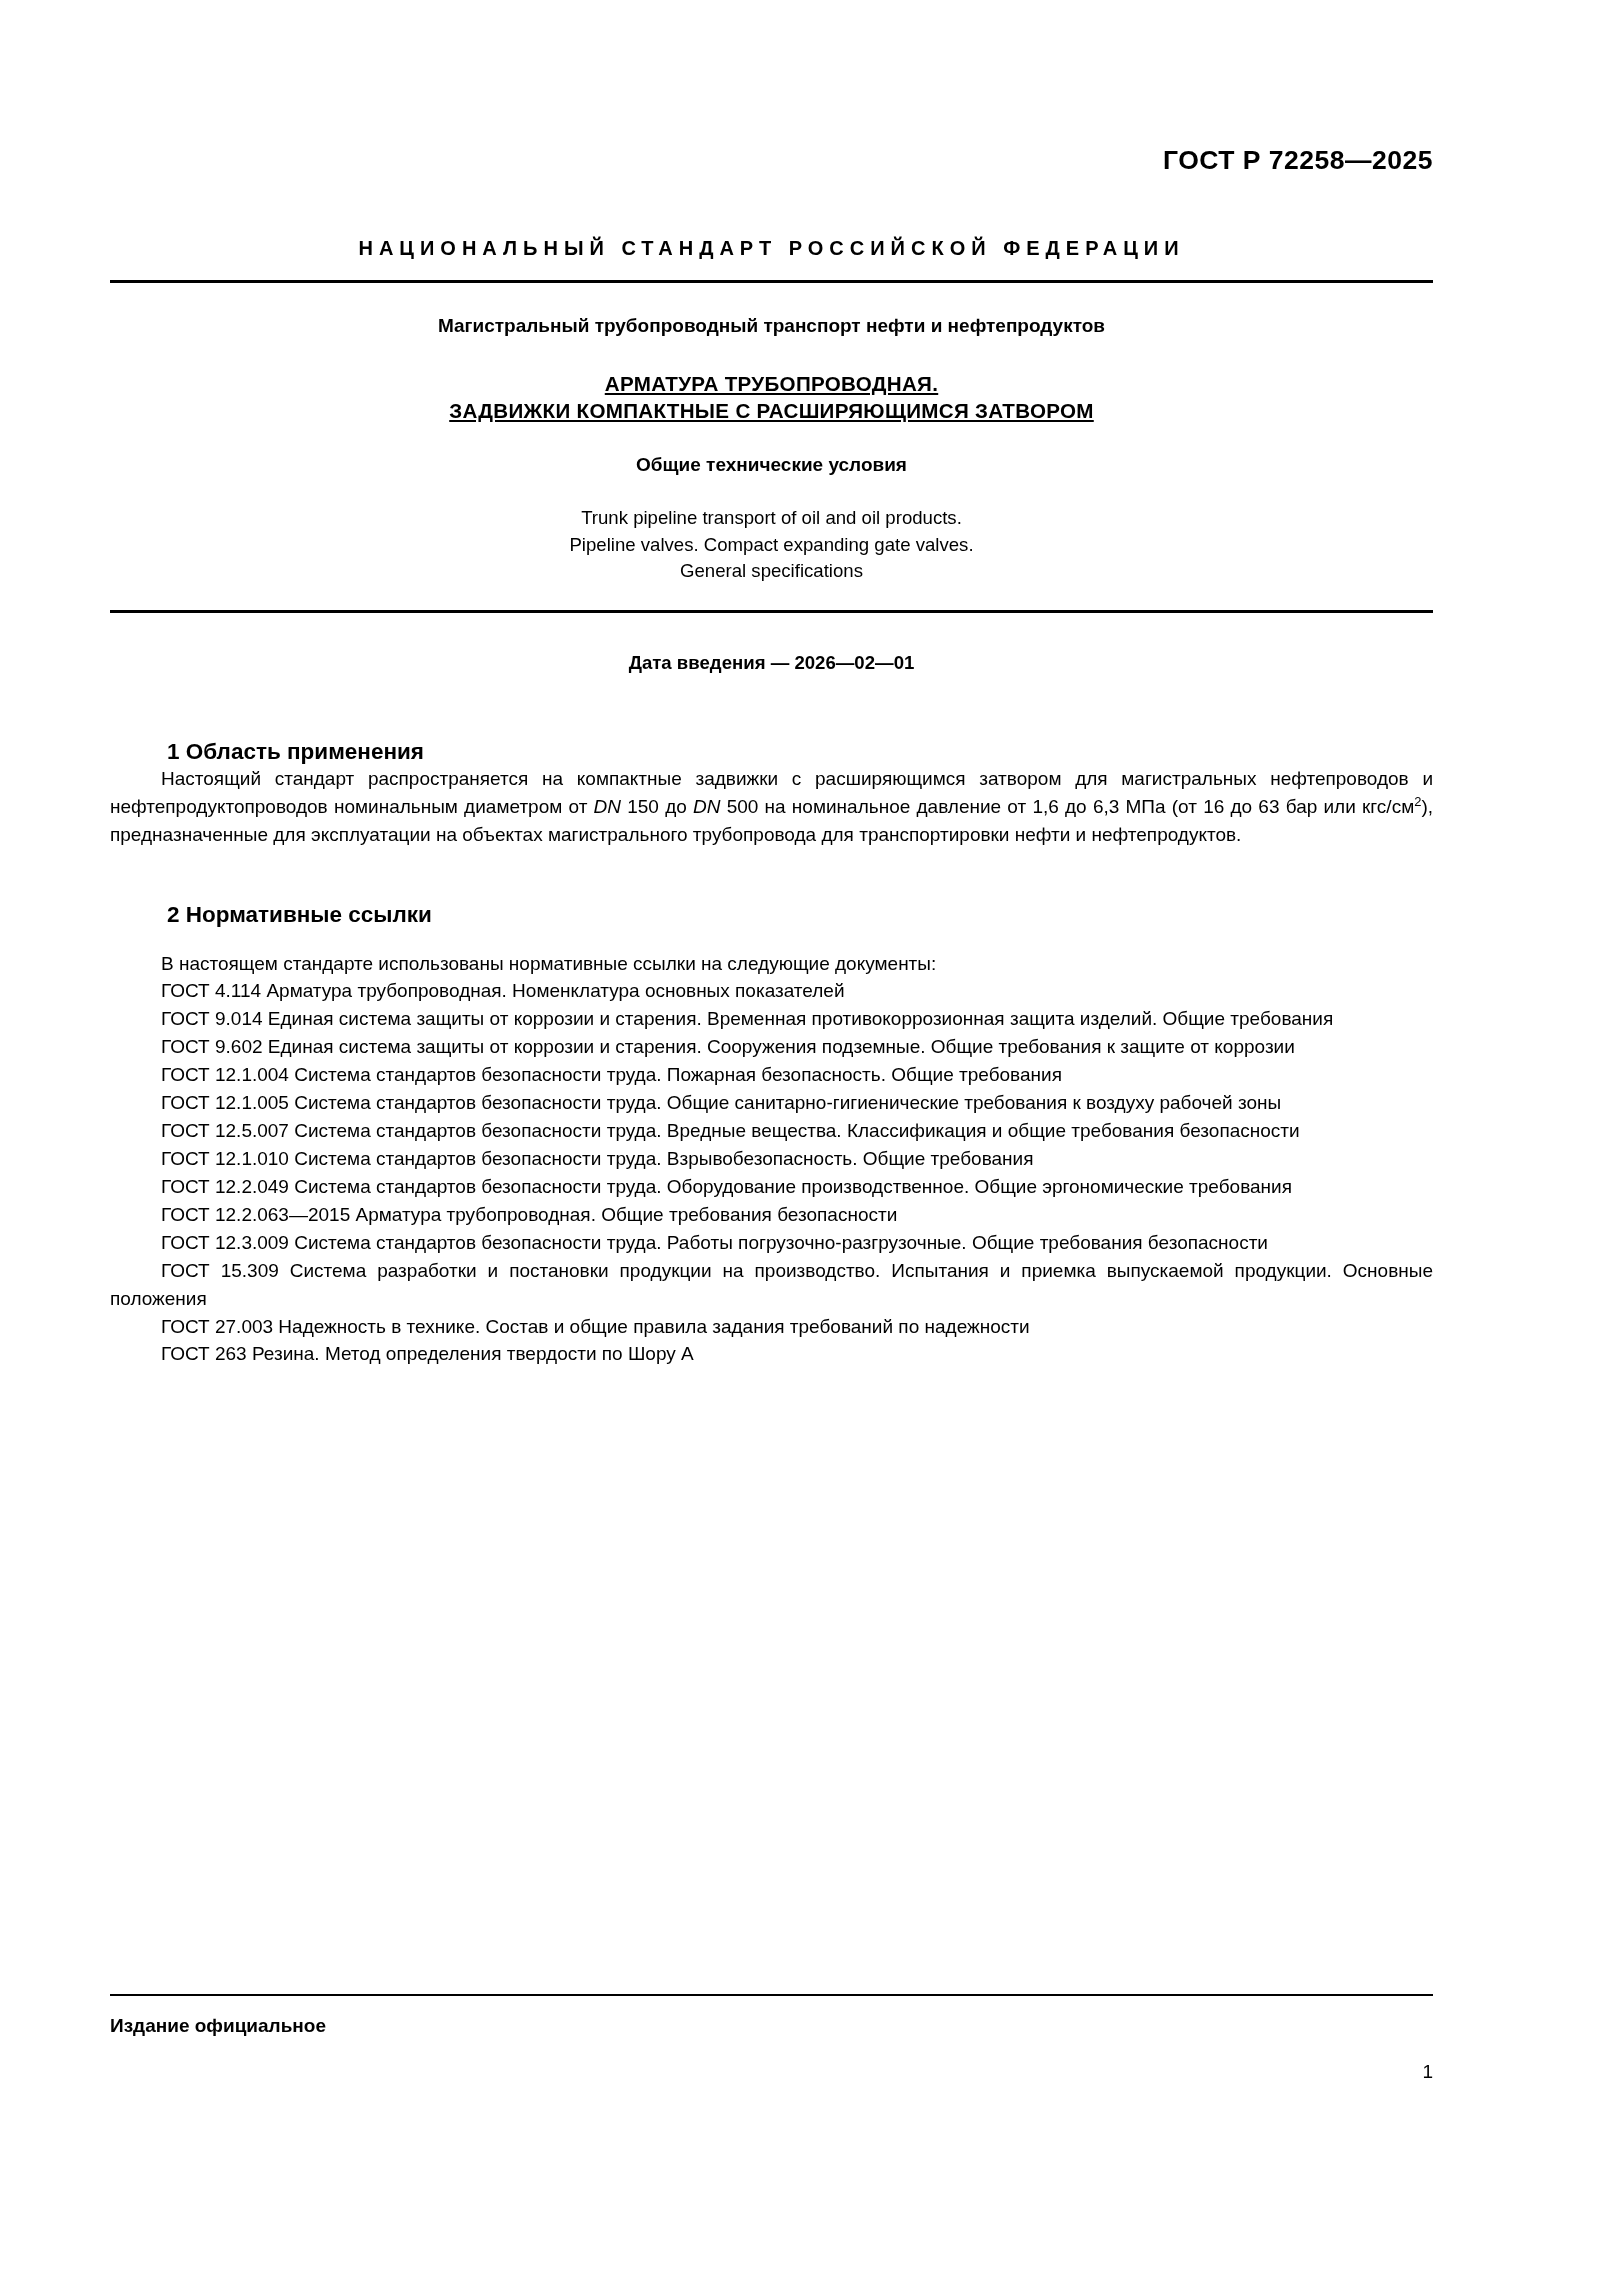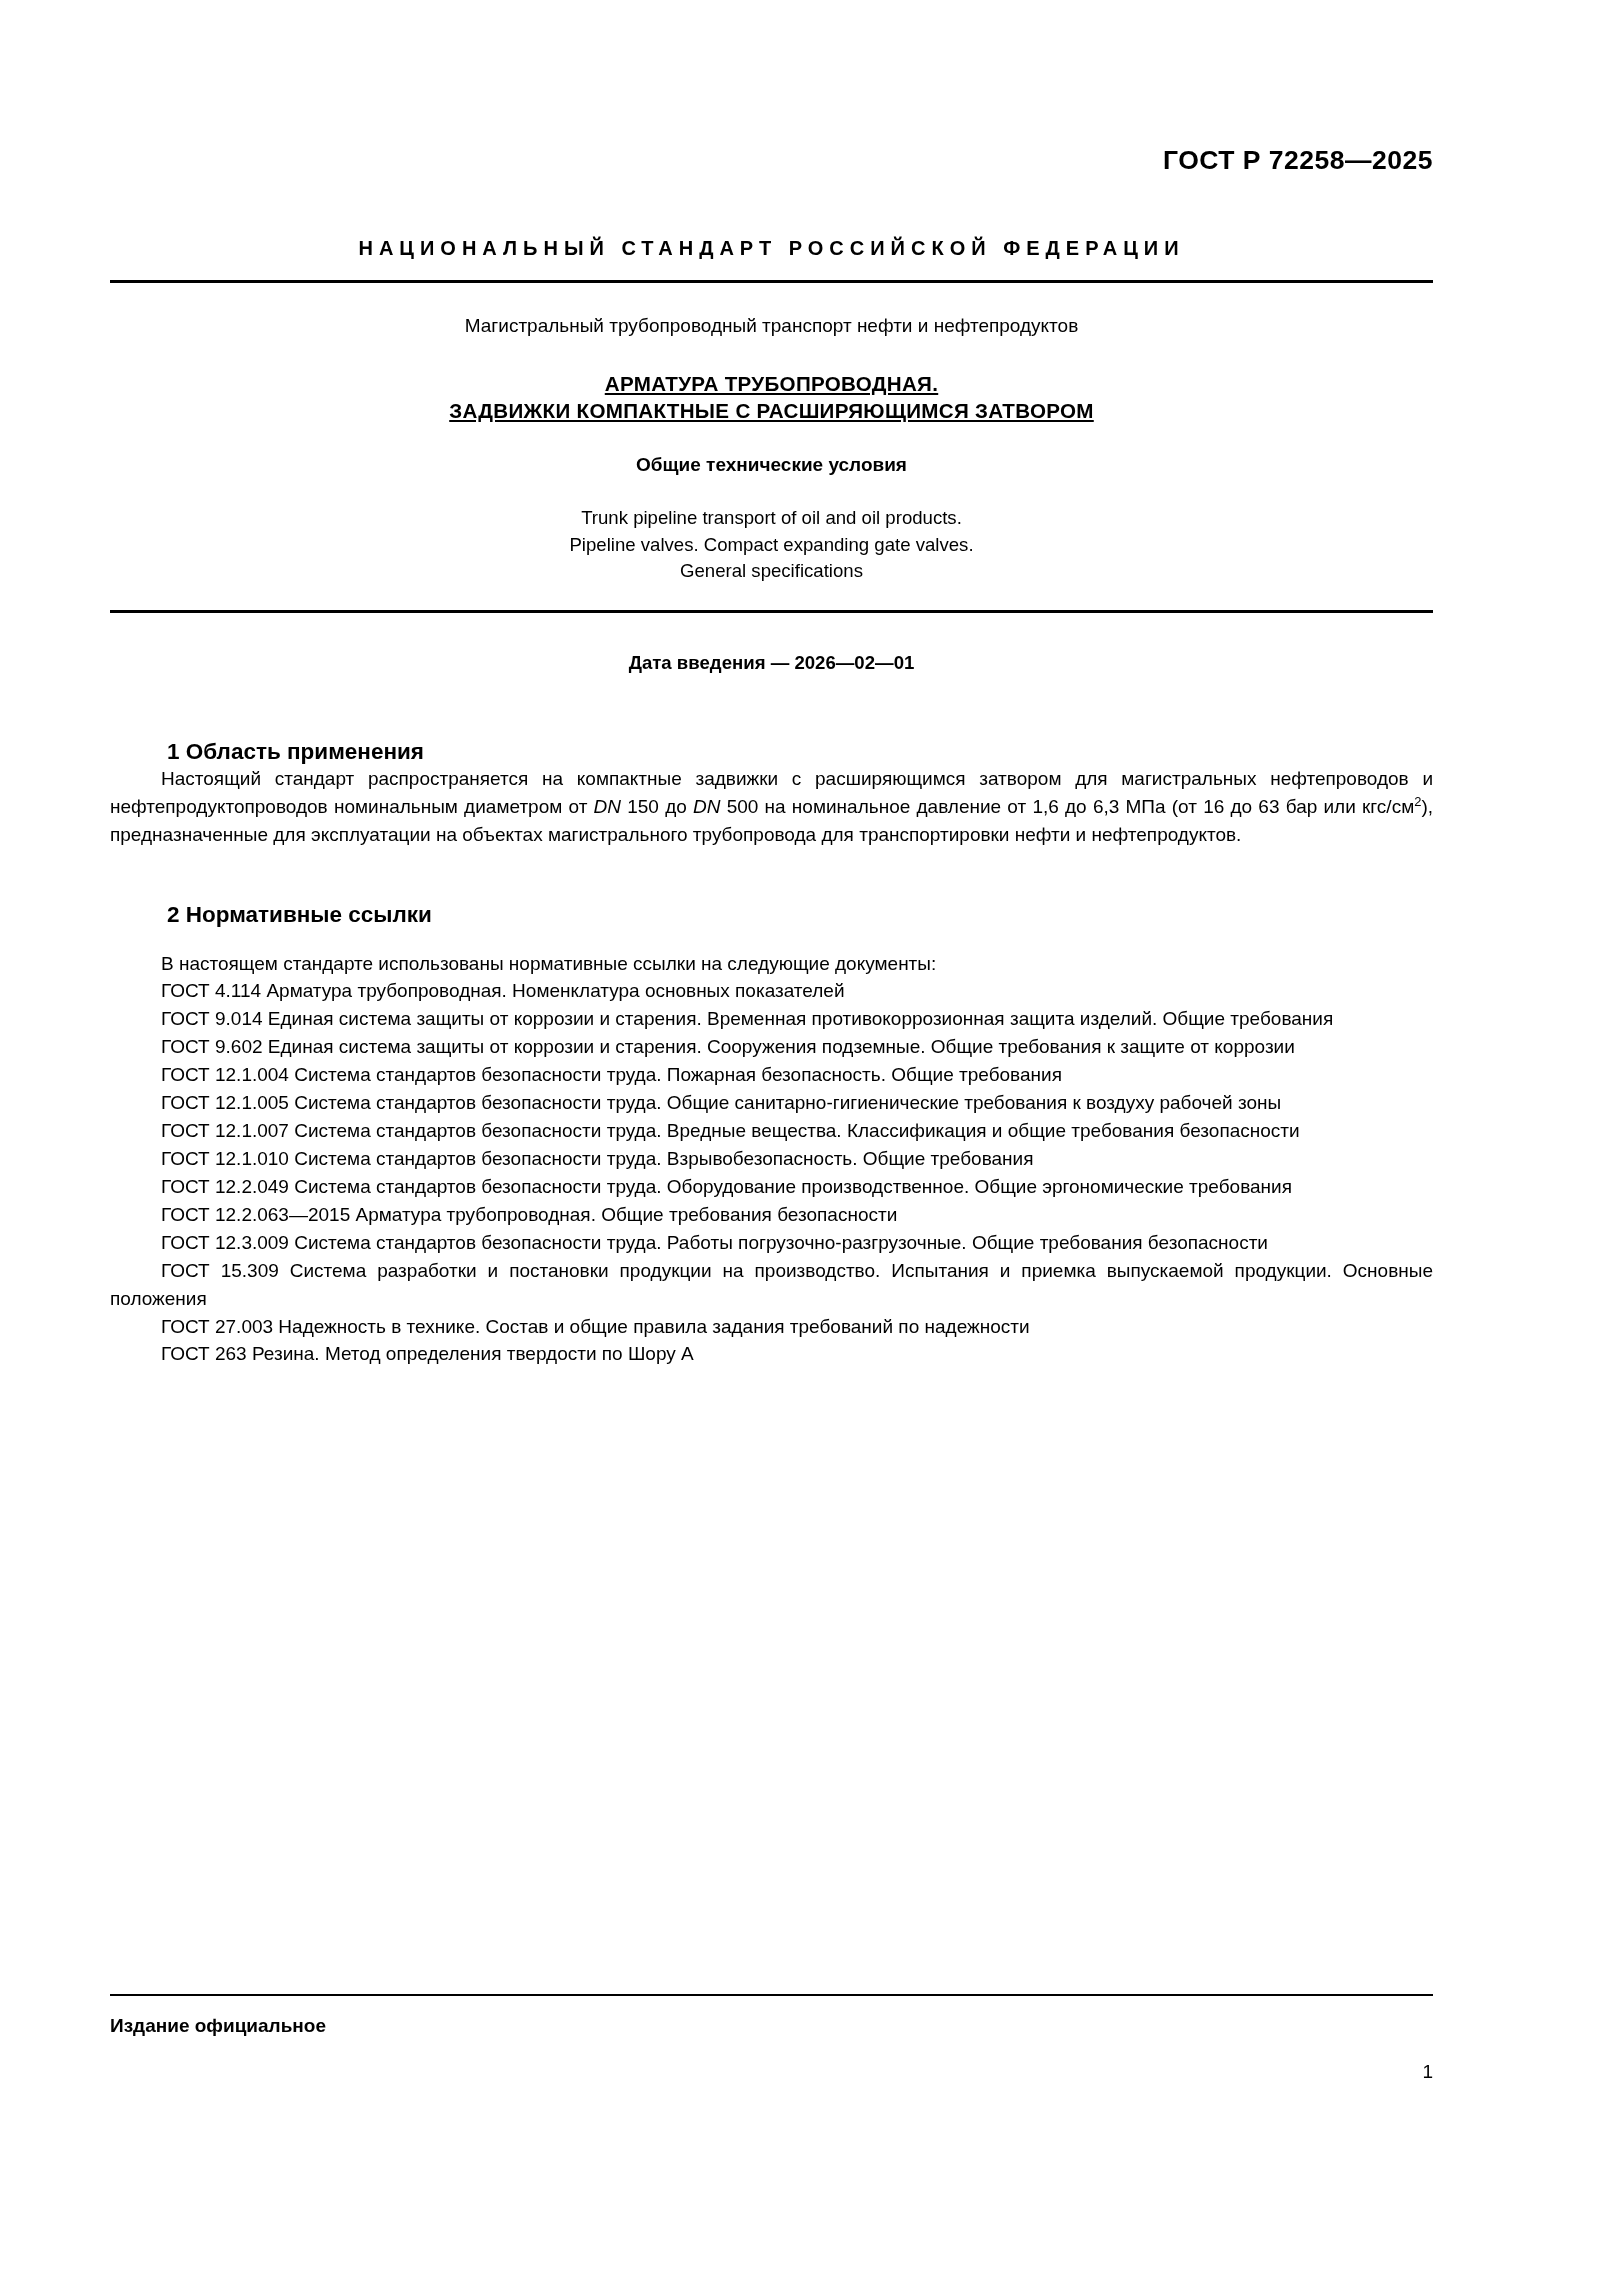--- a/index.html
+++ b/index.html
@@ -48,21 +48,21 @@
     margin-top: 19.6px;
   }
   .rule-thick-2 {
     border-top: 3.9px solid #000;
     margin-top: 25.5px;
   }
   .subject-line {
     margin-top: 32px;
     text-align: center;
     font-size: 19px;
-    font-weight: normal;
+    font-weight: bold;
   }
   .main-title {
     margin-top: 33px;
     text-align: center;
     font-size: 20.6px;
     font-weight: bold;
     line-height: 1.35;
     letter-spacing: 0.3px;
     text-decoration: underline;
   }
@@ -180,21 +180,21 @@
 
     <div class="section-title second">2 Нормативные ссылки</div>
 
     <div class="refs">
       <p class="indent">В настоящем стандарте использованы нормативные ссылки на следующие документы:</p>
       <p class="indent">ГОСТ 4.114 Арматура трубопроводная. Номенклатура основных показателей</p>
       <p class="indent">ГОСТ 9.014 Единая система защиты от коррозии и старения. Временная противокоррозионная защита изделий. Общие требования</p>
       <p class="indent">ГОСТ 9.602 Единая система защиты от коррозии и старения. Сооружения подземные. Общие требования к защите от коррозии</p>
       <p class="indent">ГОСТ 12.1.004 Система стандартов безопасности труда. Пожарная безопасность. Общие требования</p>
       <p class="indent">ГОСТ 12.1.005 Система стандартов безопасности труда. Общие санитарно-гигиенические требования к воздуху рабочей зоны</p>
-      <p class="indent">ГОСТ 12.1.007 Система стандартов безопасности труда. Вредные вещества. Классификация и общие требования безопасности</p>
+      <p class="indent">ГОСТ 12.5.007 Система стандартов безопасности труда. Вредные вещества. Классификация и общие требования безопасности</p>
       <p class="indent">ГОСТ 12.1.010 Система стандартов безопасности труда. Взрывобезопасность. Общие требования</p>
       <p class="indent">ГОСТ 12.2.049 Система стандартов безопасности труда. Оборудование производственное. Общие эргономические требования</p>
       <p class="indent">ГОСТ 12.2.063—2015 Арматура трубопроводная. Общие требования безопасности</p>
       <p class="indent">ГОСТ 12.3.009 Система стандартов безопасности труда. Работы погрузочно-разгрузочные. Общие требования безопасности</p>
       <p class="indent">ГОСТ 15.309 Система разработки и постановки продукции на производство. Испытания и приемка выпускаемой продукции. Основные положения</p>
       <p class="indent">ГОСТ 27.003 Надежность в технике. Состав и общие правила задания требований по надежности</p>
       <p class="indent">ГОСТ 263 Резина. Метод определения твердости по Шору А</p>
     </div>
 
   </div>

